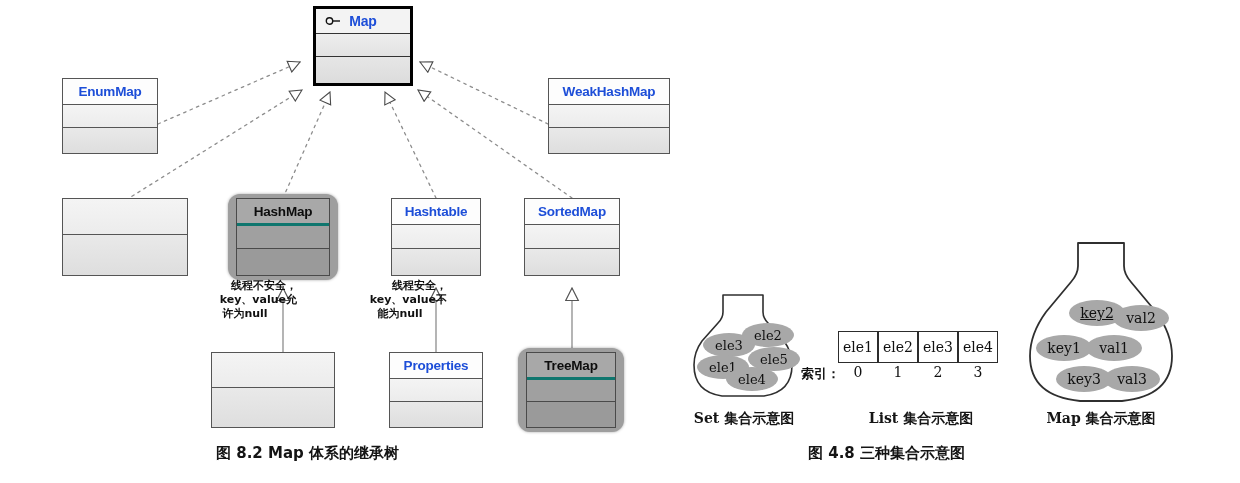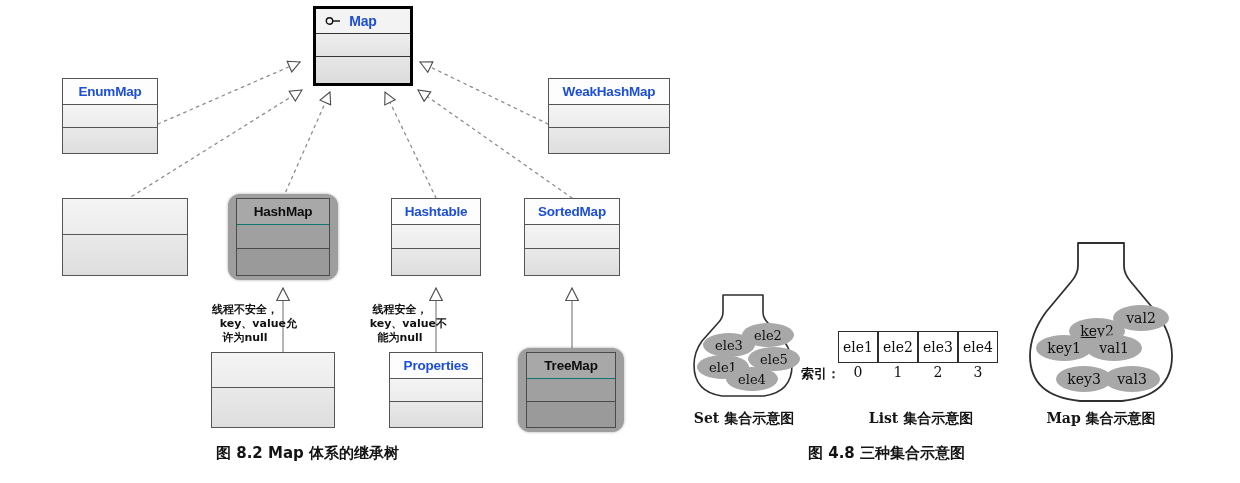--- a/index.html
+++ b/index.html
@@ -88,42 +88,42 @@
     background: #9e9e9e;
     border-radius: 12px;
     box-shadow: 0 0 3px rgba(0,0,0,0.35);
   }
   .uml-box.dark {
     border: 1px solid #4a4a4a;
     background: #a3a3a3;
   }
   .uml-box.dark .cap {
     background: #a8a8a8;
-    border-bottom: 1px solid #0f766e;
+    border-bottom: 3px solid #0f766e;
     color: #0d0d0d;
   }
   .uml-box.dark .mid {
     background: #a0a0a0;
     border-bottom: 1px solid #4a4a4a;
   }
   .uml-box.dark .bot { background: #9a9a9a; }
 
   
   .note {
     position: absolute;
     font-family: "DejaVu Sans", sans-serif;
     font-size: 11px;
     font-weight: 700;
     line-height: 14px;
     color: #111;
     text-align: center;
     white-space: nowrap;
   }
   .note .ln { display: block; }
-  .note .ln.l1 { text-align: center; margin-top: 24px; }
+  .note .ln.l1 { text-align: right; }
   .note .ln.l2 { text-align: right; }
   .note .ln.l3 { text-align: center; }
 
   
   .caption {
     position: absolute;
     font-family: "DejaVu Sans", sans-serif;
     font-size: 15px;
     font-weight: 700;
     color: #141414;
@@ -326,21 +326,21 @@
 <div class="list-cell" style="left:958px; top:331px; width:40px; height:32px;">ele4</div>
 
 <div class="idx-label" style="left:801px; top:365px;">索引：</div>
 <div class="idx" style="left:838px; top:364px; width:40px;">0</div>
 <div class="idx" style="left:878px; top:364px; width:40px;">1</div>
 <div class="idx" style="left:918px; top:364px; width:40px;">2</div>
 <div class="idx" style="left:958px; top:364px; width:40px;">3</div>
 
 <div class="sub-label" style="left:866px; top:410px; width:110px;">List 集合示意图</div>
 
-<div class="ele big" style="left:1069px; top:318px; width:56px; height:26px;text-decoration:underline;">key2</div>
+<div class="ele big" style="left:1069px; top:300px; width:56px; height:26px;text-decoration:underline;">key2</div>
 <div class="ele big" style="left:1113px; top:305px; width:56px; height:26px;">val2</div>
 
 <div class="ele big" style="left:1036px; top:335px; width:56px; height:26px;">key1</div>
 <div class="ele big" style="left:1086px; top:335px; width:56px; height:26px;">val1</div>
 
 <div class="ele big" style="left:1056px; top:366px; width:56px; height:26px;">key3</div>
 <div class="ele big" style="left:1104px; top:366px; width:56px; height:26px;">val3</div>
 
 <div class="sub-label" style="left:1042px; top:410px; width:118px;">Map 集合示意图</div>
 

